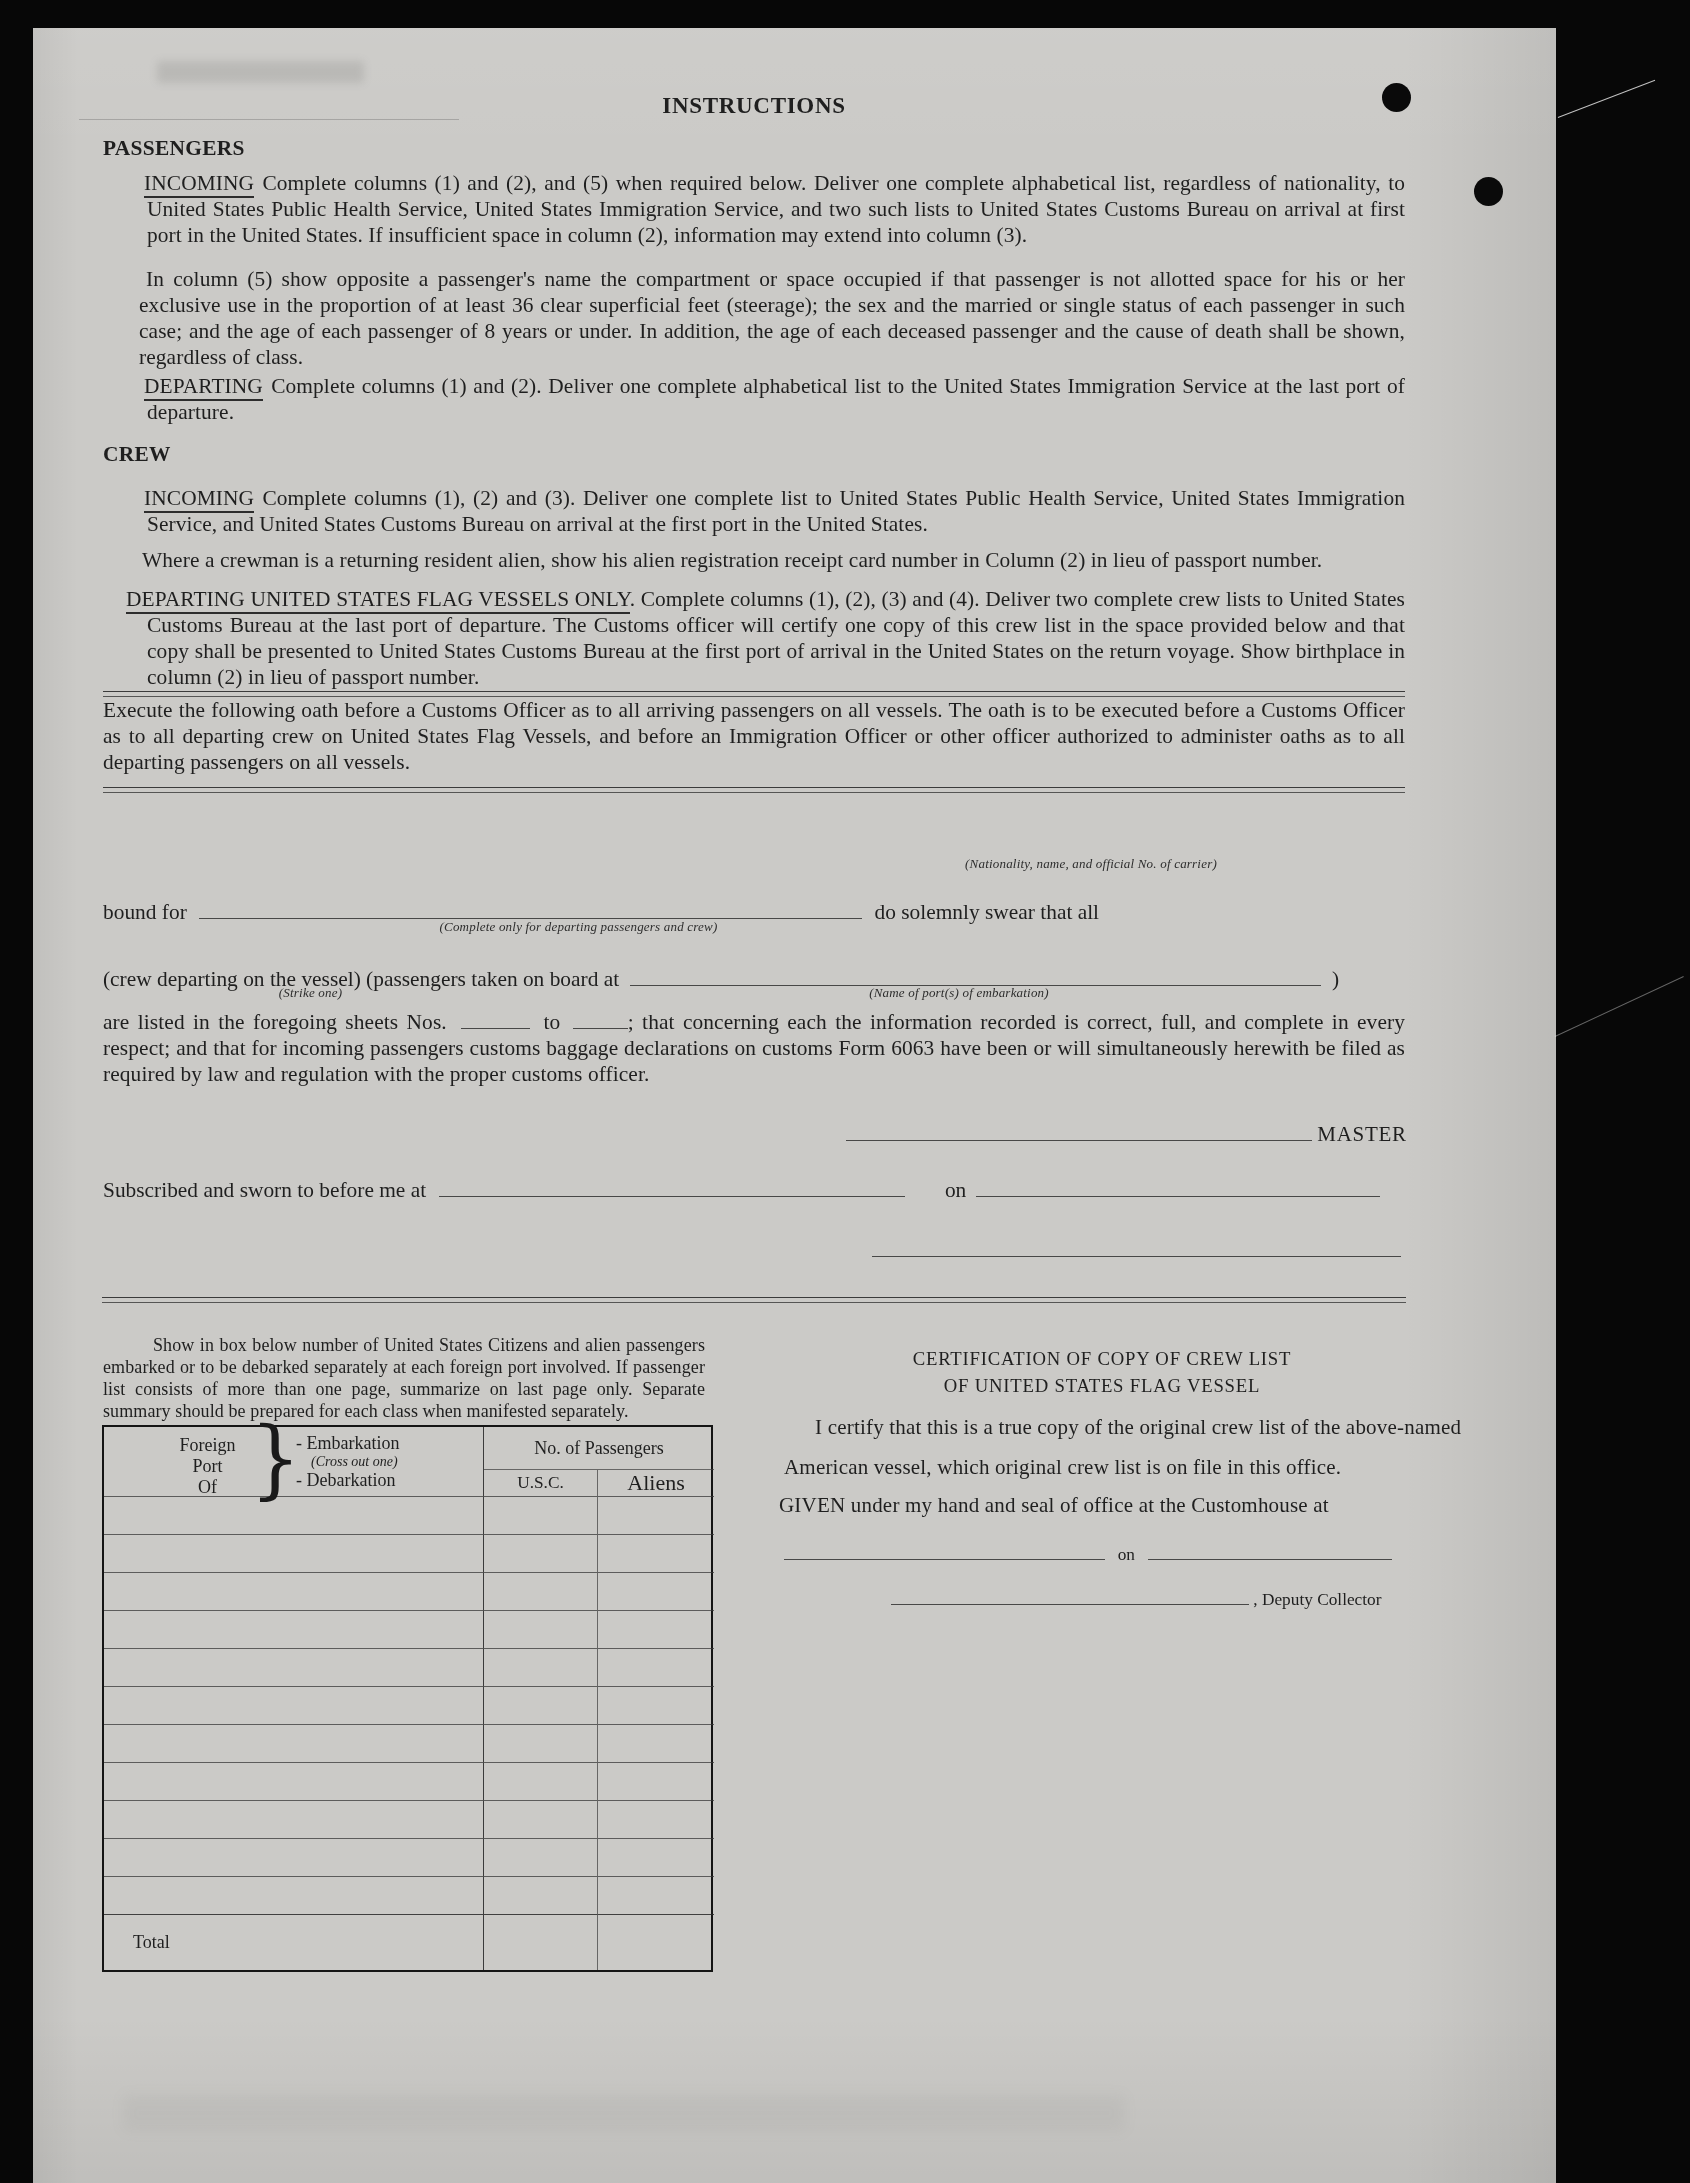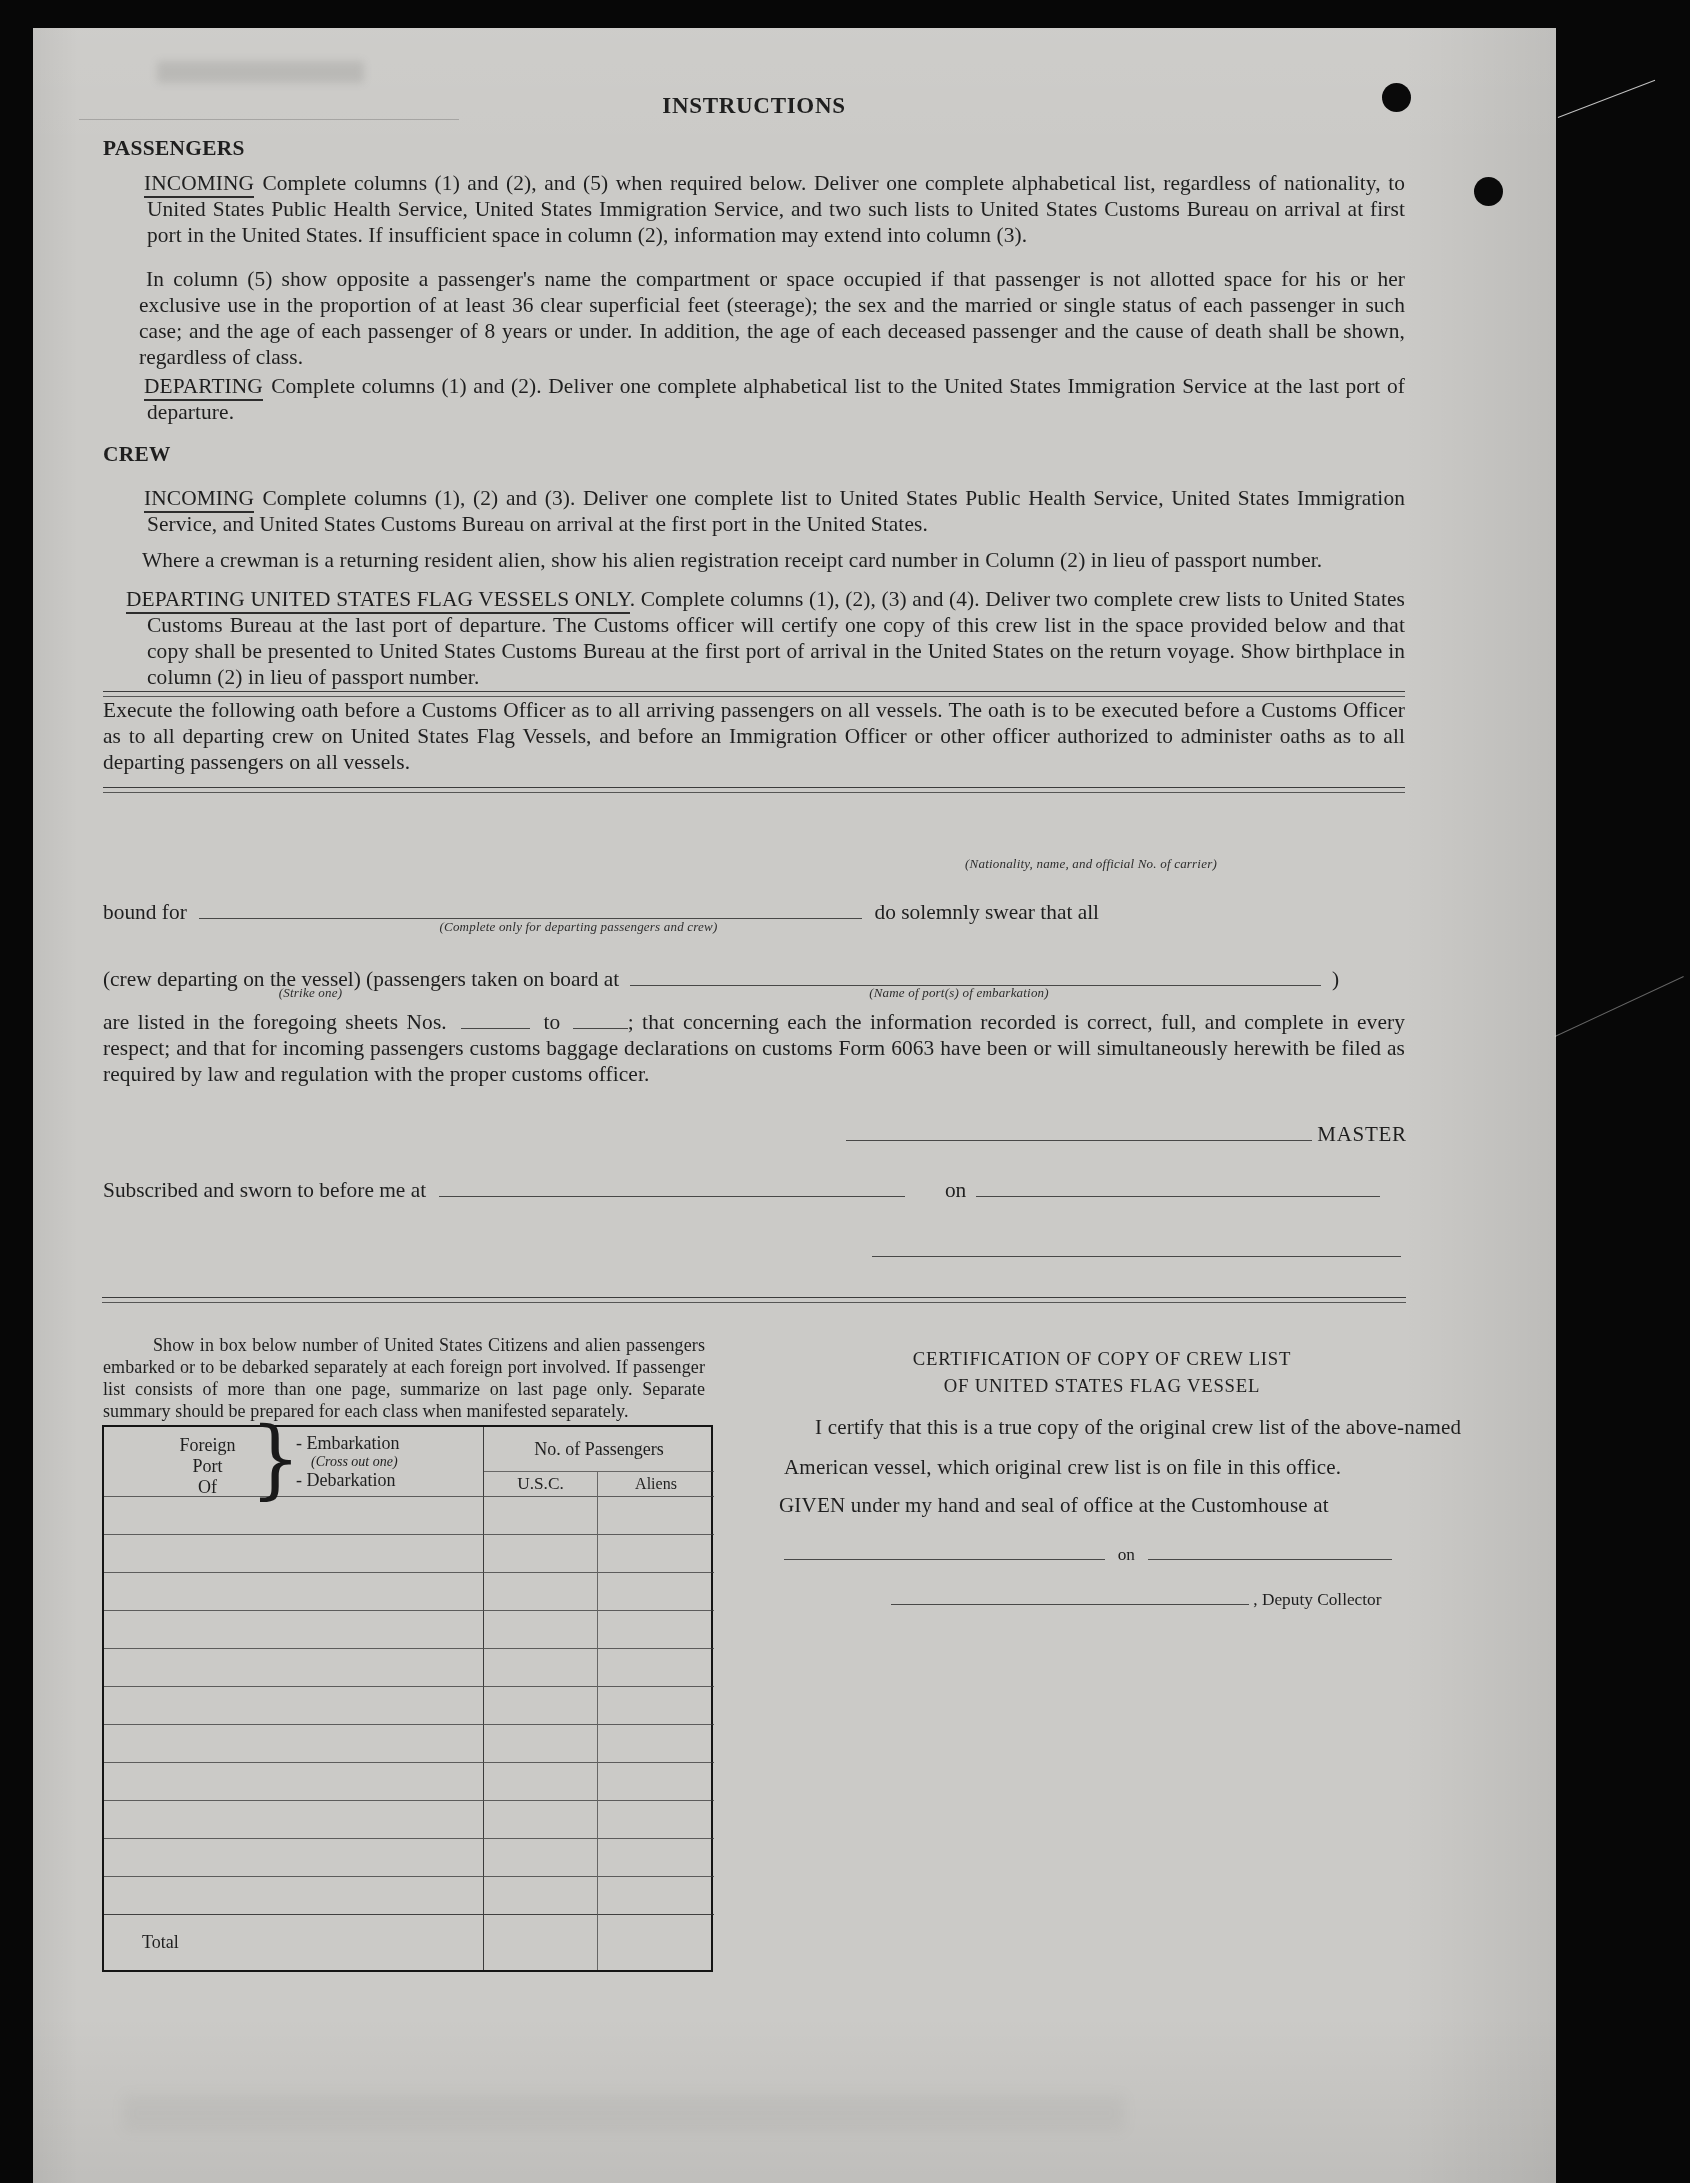--- a/index.html
+++ b/index.html
@@ -84,27 +84,27 @@
   .th-right{
     grid-column:2 / span 2;grid-row:1;
     display:flex;flex-direction:column;
     border-left:1.4px solid rgba(35,35,35,0.85);
     box-sizing:border-box;
   }
   .nop{height:44px;display:flex;align-items:center;justify-content:center;
        border-bottom:1px solid rgba(60,60,60,0.7);}
   .subcols{flex:1;display:flex;}
   .subcols .sc1{width:113px;display:flex;align-items:center;justify-content:center;font-size:17.3px;}
-  .subcols .sc2{flex:1;display:flex;align-items:center;justify-content:center;font-size:16px;
+  .subcols .sc2{flex:1;display:flex;align-items:center;justify-content:center;font-size:22px;
                 border-left:1px solid rgba(60,60,60,0.7);}
   .cell{border-top:1px solid rgba(55,55,55,0.75);box-sizing:border-box;}
   .cell.v1{border-left:1.4px solid rgba(35,35,35,0.85);}
   .cell.v2{border-left:1px solid rgba(60,60,60,0.7);}
   .cell.totalrow{border-top:1.4px solid rgba(40,40,40,0.85);}
-  .total-label{display:flex;align-items:center;padding-left:38px;box-sizing:border-box;}
+  .total-label{display:flex;align-items:center;padding-left:29px;box-sizing:border-box;}
   .footer{
     position:absolute;left:919px;top:1915px;width:553px;text-align:center;
     font-size:14px;color:#2e2e2e;letter-spacing:0.4px;line-height:22px;
   }
   .hole{
     position:absolute;width:29px;height:29px;border-radius:50%;
     background:#0a0a0a;
   }
   .scratch{position:absolute;background:rgba(255,255,255,0.75);height:1.4px;transform-origin:left center;}
   .smudge{position:absolute;background:#4a4a48;filter:blur(4.1px);opacity:0.14;}

